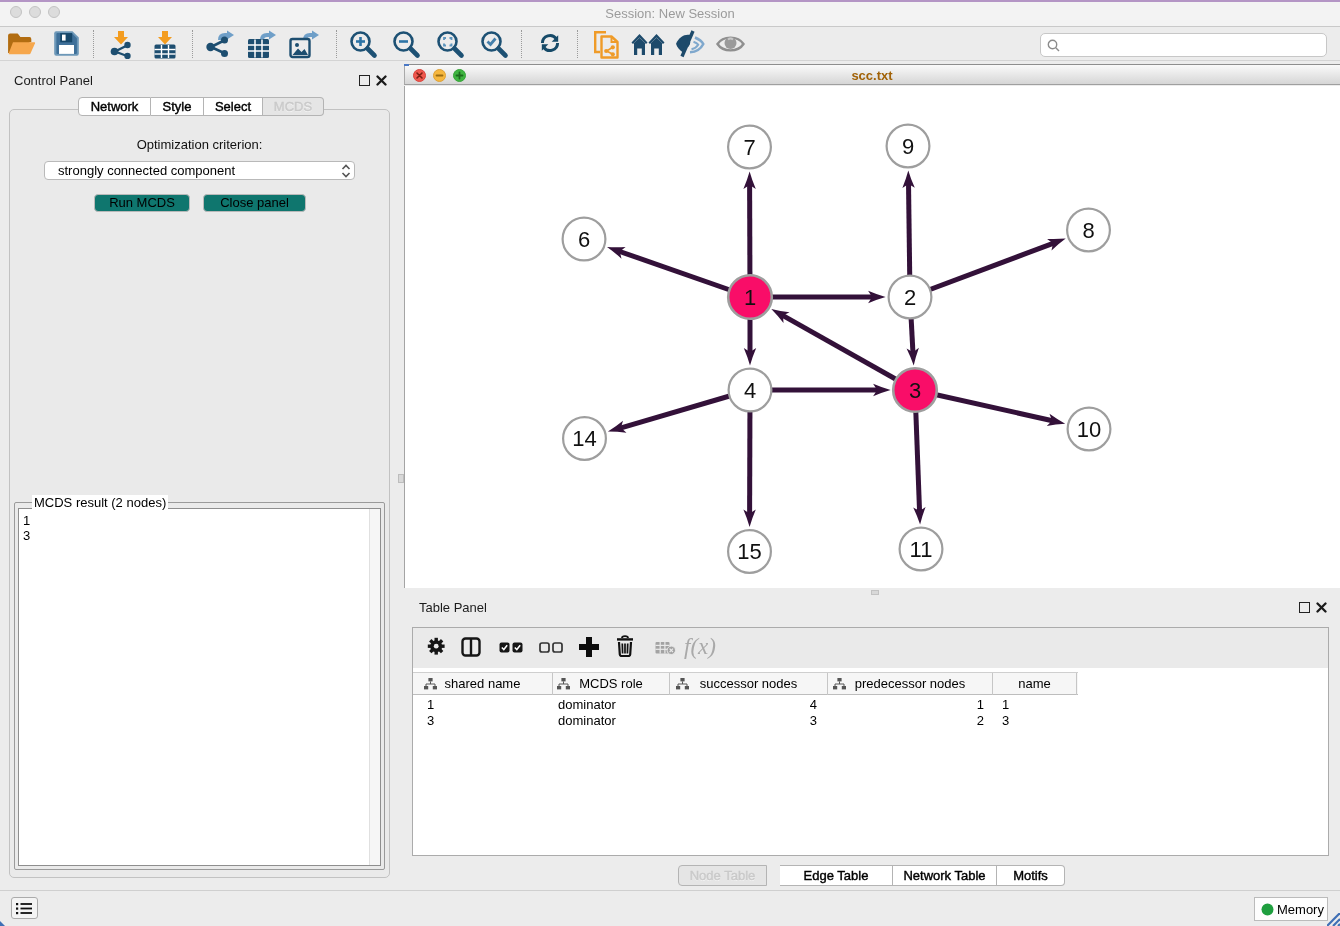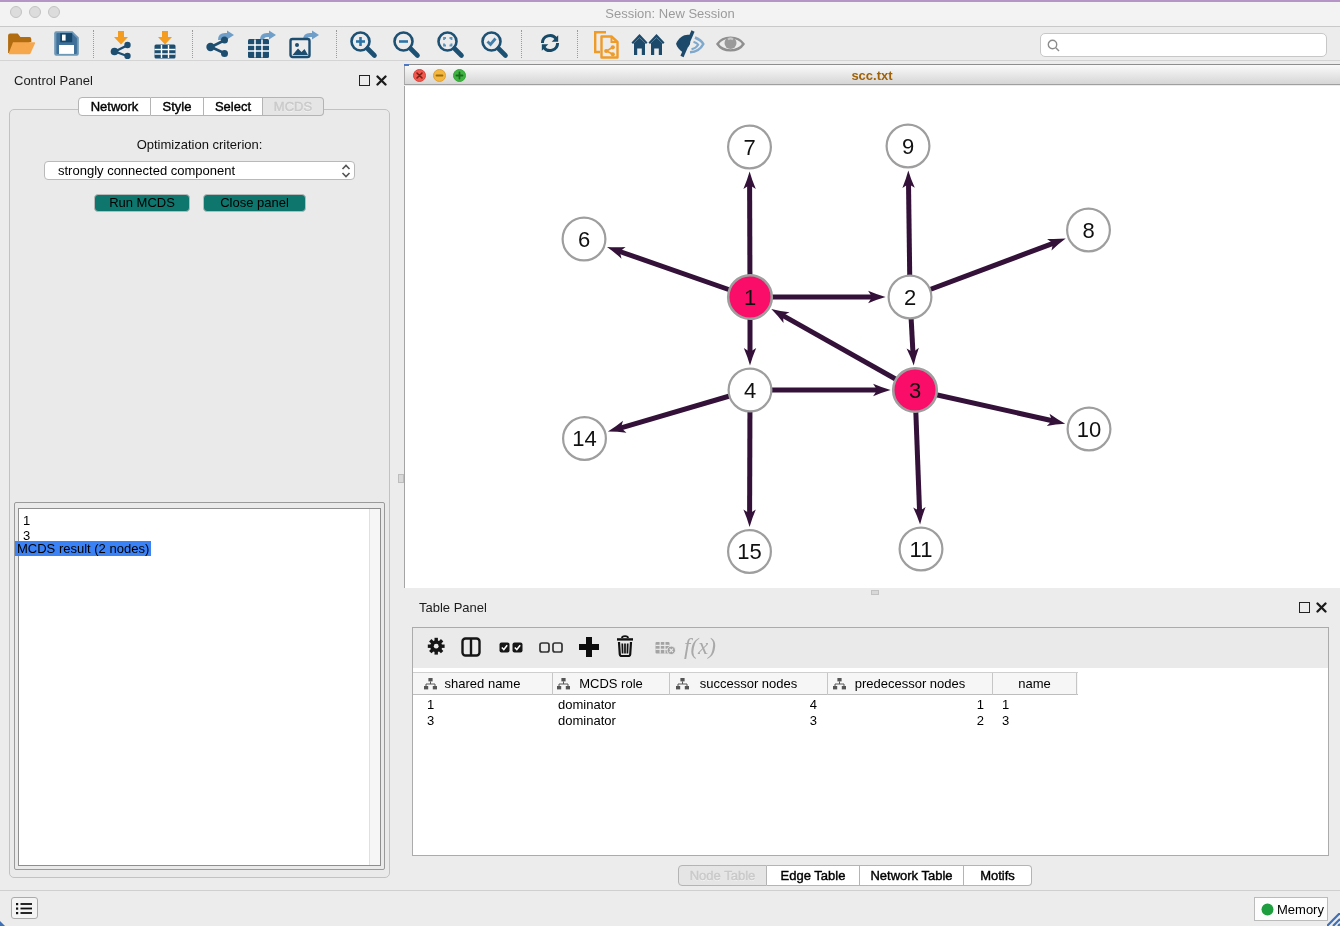--- a/index.html
+++ b/index.html
@@ -21,21 +21,21 @@
 .tabstrip { display:flex; }
 .tab { font-size:13px; -webkit-text-stroke:0.4px currentColor; color:#000; background:#fff; border:1px solid #b4b4b4; border-left:none; text-align:center; line-height:17px; height:19px; }
 .tab.first { border-left:1px solid #b4b4b4; border-radius:4px 0 0 4px; }
 .tab.last { border-radius:0 4px 4px 0; }
 .tab.sel { background:#e5e5e5; color:#c9c9c9; text-shadow:0 1px 0 #f5f5f5; }
 #cp-box { left:9px; top:109px; width:381px; height:769px; border:1px solid #c2c2c2; border-radius:5px; background:#eaeaea; }
 #opt-label { left:0px; top:137px; width:399px; text-align:center; font-size:13px; color:#111; }
 #cp-select { left:44px; top:161px; width:311px; height:19px; background:#fff; border:1px solid #b9b9b9; border-radius:4px; font-size:13px; line-height:17px; padding-left:13px; color:#000; }
 .btn { background:#0f766e; border:1px solid #b9b9b9; border-radius:4px; font-size:13px; text-align:center; line-height:16px; height:18px; }
 #fieldset { left:14px; top:502px; width:371px; height:368px; border:1px solid #9a9a9a; border-radius:2px; }
-#fs-legend { left:15px; top:495px; background:#3b82f6; padding:0 2px; font-size:13px; color:#000;margin-top:46px; }
+#fs-legend { left:32px; top:495px; background:#ffffff; padding:0 2px; font-size:13px; color:#000; }
 #fs-inner { left:18px; top:508px; width:363px; height:358px; background:#fff; border:1px solid #8e8e8e; font-size:13px; color:#000; padding:4px 0 0 4px; line-height:15px; }
 #fs-scroll { left:369px; top:509px; width:11px; height:356px; background:#f6f6f6; border-left:1px solid #e0e0e0; }
 
 #net-tbar { left:404px; top:64px; width:936px; height:21px; background:linear-gradient(#fafafa,#d6d6d6); border-top:1px solid #8e8e8e; border-bottom:1px solid #9f9f9f; border-left:1px solid #a9a9a9;}
 #net-title { left:404px; top:68px; width:936px; text-align:center; font-size:13px; font-weight:bold; color:#a16207; }
 #canvas { left:404px; top:86px; width:936px; height:502px; background:#fff; border-left:1px solid #a4a4a4; }
 .light { width:13px; height:13px; border-radius:50%; top:69px; }
 
 #tp-title { left:419px; top:600px; font-size:13px; color:#1c1c1c; }
 #tp-box { left:412px; top:627px; width:917px; height:229px; background:#fff; border:1px solid #ababab; }
@@ -445,21 +445,21 @@
 <div class="abs trow" style="left:828px; top:697px; width:156px; text-align:right;">1</div>
 <div class="abs trow" style="left:1002px; top:697px;">1</div>
 <div class="abs trow" style="left:427px; top:713px;">3</div>
 <div class="abs trow" style="left:558px; top:713px;">dominator</div>
 <div class="abs trow" style="left:670px; top:713px; width:147px; text-align:right;">3</div>
 <div class="abs trow" style="left:828px; top:713px; width:156px; text-align:right;">2</div>
 <div class="abs trow" style="left:1002px; top:713px;">3</div>
 </div>
 <div class="abs tabstrip" id="tp-tabs" style="left:678px; top:865px;">
   <div class="tab first sel" style="width:89px; height:21px; line-height:19px;">Node Table</div>
-  <div class="tab" style="width:93px; height:21px; line-height:19px;">Edge Table</div>
+  <div class="tab" style="width:113px; height:21px; line-height:19px;margin-left:13px;">Edge Table</div>
   <div class="tab" style="width:104px; height:21px; line-height:19px;">Network Table</div>
   <div class="tab last" style="width:68px; height:21px; line-height:19px;">Motifs</div>
 </div>
 
 <div class="abs" id="statusline"></div>
 <div class="abs" id="listbtn"></div>
 <svg class="abs" style="left:16px;top:902px;" width="17" height="13" viewBox="0 0 17 13">
     <g stroke="#111" stroke-width="1.8">
       <line x1="4.5" y1="2" x2="16" y2="2"></line>
       <line x1="4.5" y1="6.5" x2="16" y2="6.5"></line>

